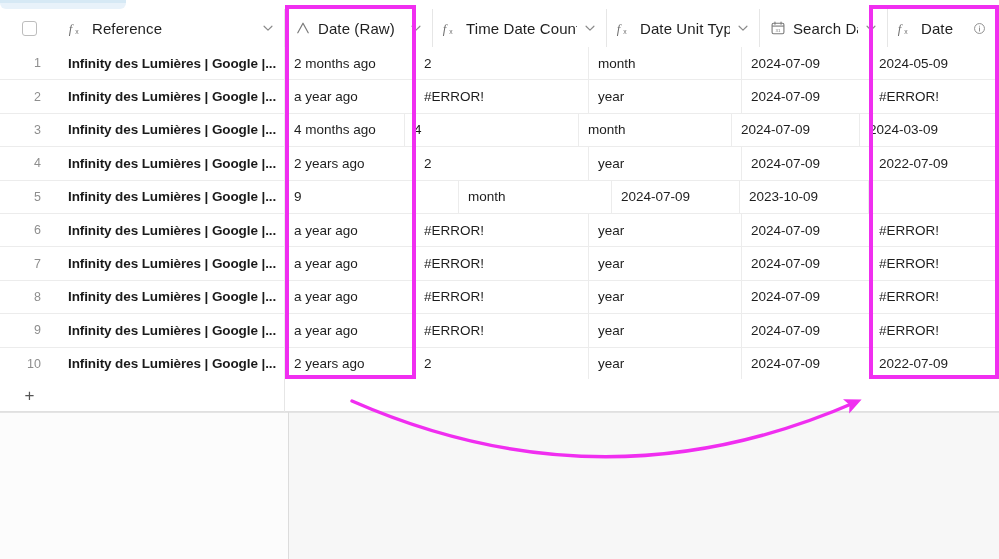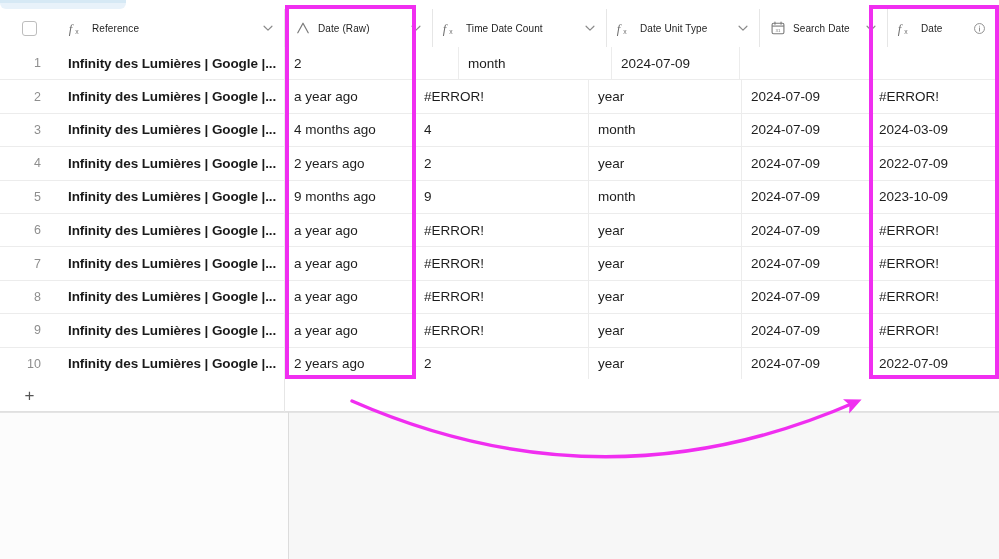--- a/index.html
+++ b/index.html
@@ -62,21 +62,21 @@
     padding: 0 9px; height: 38px; flex: none;
     background: #ffffff;
   }
   .hcell.gutter { width: 59px; justify-content: center; padding: 0; border-right: none; }
   .hcell .ico {
     width: 17px; height: 17px; margin-right: 7px; flex: none;
     display: flex; align-items: center; justify-content: center;
     color: #7a7a7a;
   }
   .hcell .htxt {
-    font-size: 10px; color: #1f1f1f; white-space: nowrap; overflow: hidden;
+    font-size: 15px; color: #1f1f1f; white-space: nowrap; overflow: hidden;
     flex: 1 1 auto; letter-spacing: .1px;
   }
   .hcell .chev { width: 14px; height: 14px; flex: none; color: #8a8a8a; margin-left: 6px; }
   .hcell .infoico { width: 14px; height: 14px; flex: none; color: #8a8a8a; margin-left: 4px; }
 
   .checkbox {
     width: 15px; height: 15px; border: 1.4px solid #bdbdbd; border-radius: 3px;
     background: #fff;
   }
 
@@ -214,55 +214,56 @@
           <span class="chev"><svg viewBox="0 0 16 16" width="14" height="14" fill="none" stroke="#8a8a8a" stroke-width="1.35" stroke-linecap="round" stroke-linejoin="round">
               <path d="M3.5 6 L8 10.4 L12.5 6"></path>
             </svg></span>
         </div>
       </div>
 
     <div id="rows">
         <div class="brow" style="top: 38px;">
           <div class="bcell gutter" style="width: 59px;">1</div>
           <div class="bcell ref" style="width: 226px;">Infinity des Lumières | Google |...</div>
+          <div class="bcell" style="width: 130px;">2 months ago</div>
           <div class="bcell" style="width: 174px;">2</div>
           <div class="bcell" style="width: 153px;">month</div>
           <div class="bcell" style="width: 128px;">2024-07-09</div>
+          <div class="bcell" style="width: 129px;">2024-05-09</div>
         </div>
         <div class="brow" style="top: 71.4px;">
           <div class="bcell gutter" style="width: 59px;">2</div>
           <div class="bcell ref" style="width: 226px;">Infinity des Lumières | Google |...</div>
           <div class="bcell" style="width: 130px;">a year ago</div>
           <div class="bcell" style="width: 174px;">#ERROR!</div>
           <div class="bcell" style="width: 153px;">year</div>
           <div class="bcell" style="width: 128px;">2024-07-09</div>
           <div class="bcell" style="width: 129px;">#ERROR!</div>
         </div>
         <div class="brow" style="top: 104.8px;">
           <div class="bcell gutter" style="width: 59px;">3</div>
           <div class="bcell ref" style="width: 226px;">Infinity des Lumières | Google |...</div>
-          <div class="bcell" style="width: 130px;">4 months ago</div>
+          <div class="bcell" style="width: 120px;">4 months ago</div>
           <div class="bcell" style="width: 174px;">4</div>
           <div class="bcell" style="width: 153px;">month</div>
           <div class="bcell" style="width: 128px;">2024-07-09</div>
           <div class="bcell" style="width: 152px;">2024-03-09</div>
         </div>
         <div class="brow" style="top: 138.2px;">
           <div class="bcell gutter" style="width: 59px;">4</div>
           <div class="bcell ref" style="width: 226px;">Infinity des Lumières | Google |...</div>
           <div class="bcell" style="width: 130px;">2 years ago</div>
           <div class="bcell" style="width: 174px;">2</div>
           <div class="bcell" style="width: 153px;">year</div>
           <div class="bcell" style="width: 128px;">2024-07-09</div>
           <div class="bcell" style="width: 129px;">2022-07-09</div>
         </div>
         <div class="brow" style="top: 171.6px;">
           <div class="bcell gutter" style="width: 59px;">5</div>
           <div class="bcell ref" style="width: 226px;">Infinity des Lumières | Google |...</div>
-          <div class="bcell" style="width: 130px;">9 months ago</div>
           <div class="bcell" style="width: 174px;">9</div>
           <div class="bcell" style="width: 153px;">month</div>
           <div class="bcell" style="width: 128px;">2024-07-09</div>
           <div class="bcell" style="width: 129px;">2023-10-09</div>
         </div>
         <div class="brow" style="top: 205px;">
           <div class="bcell gutter" style="width: 59px;">6</div>
           <div class="bcell ref" style="width: 226px;">Infinity des Lumières | Google |...</div>
           <div class="bcell" style="width: 130px;">a year ago</div>
           <div class="bcell" style="width: 174px;">#ERROR!</div>

